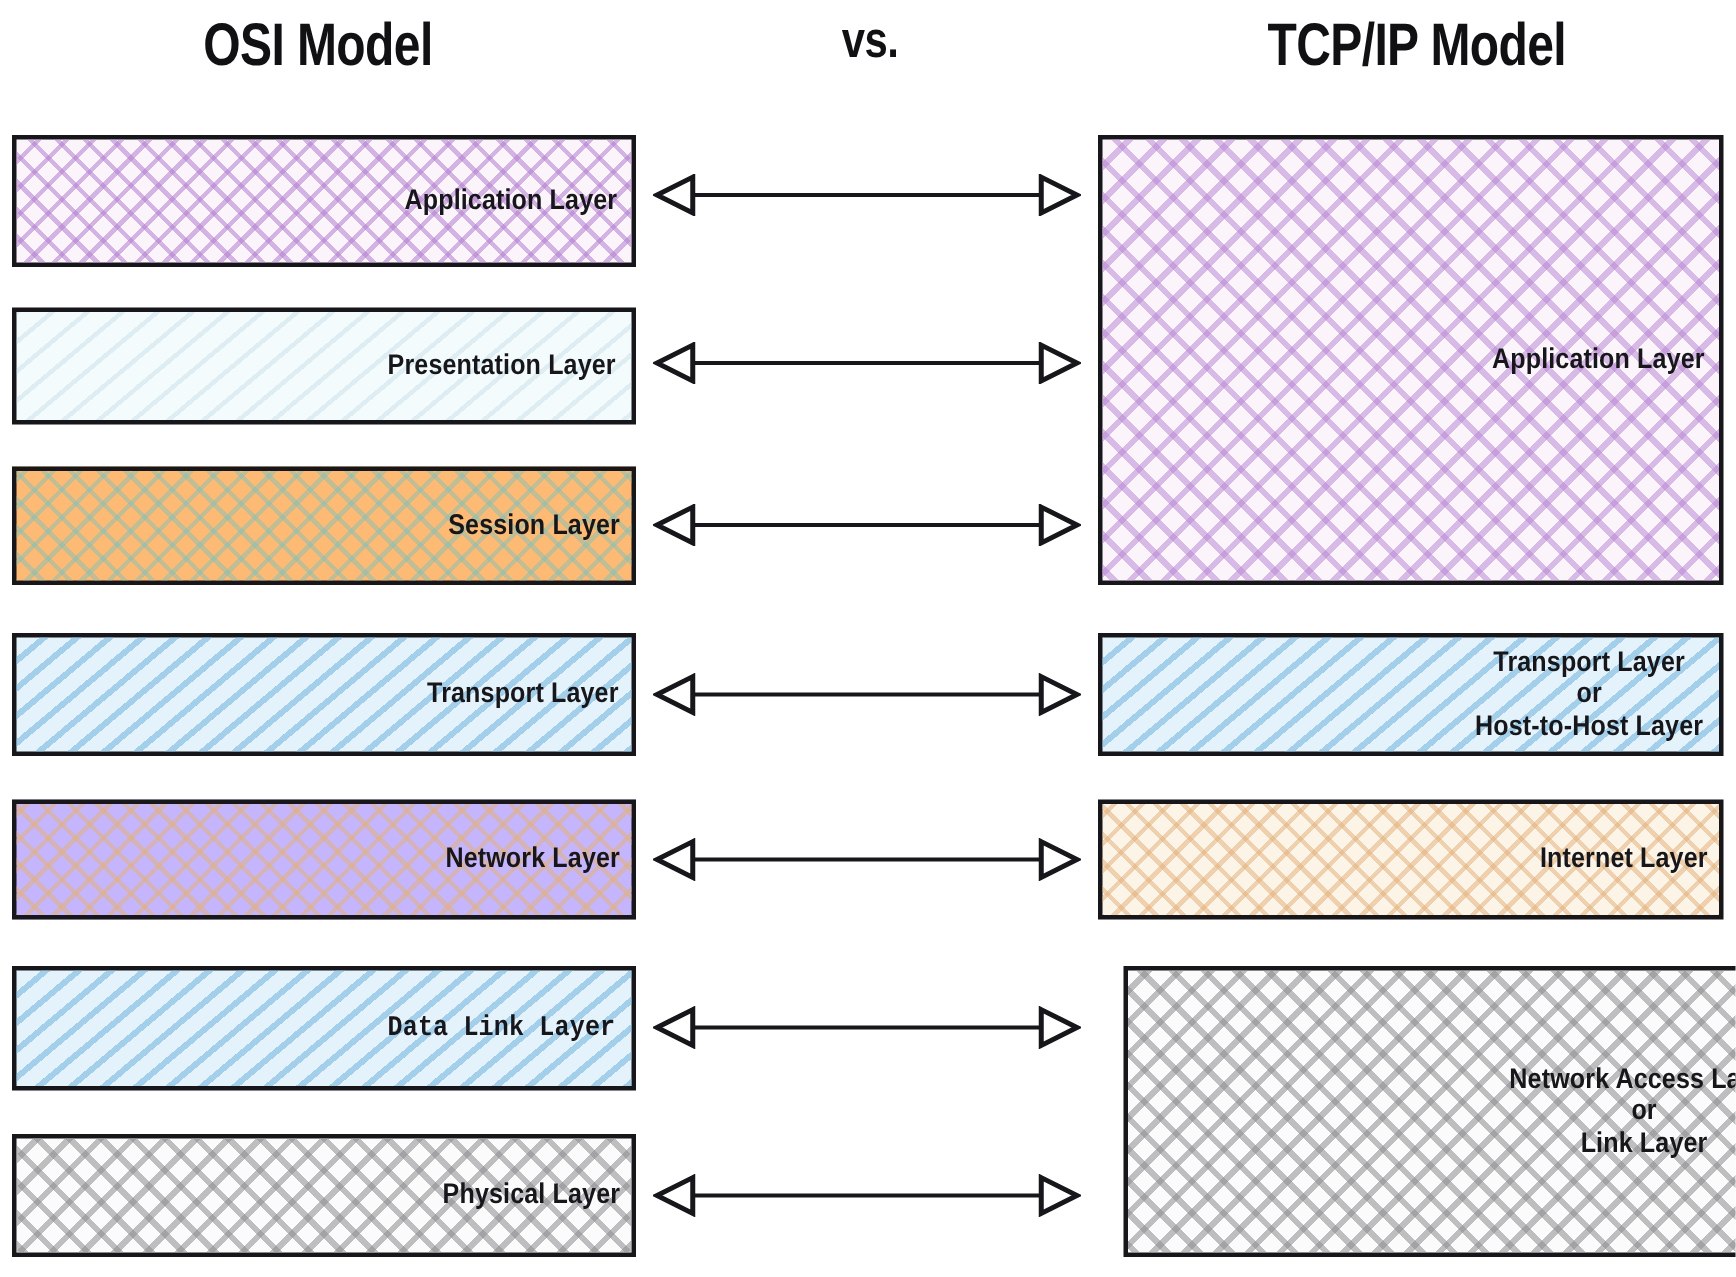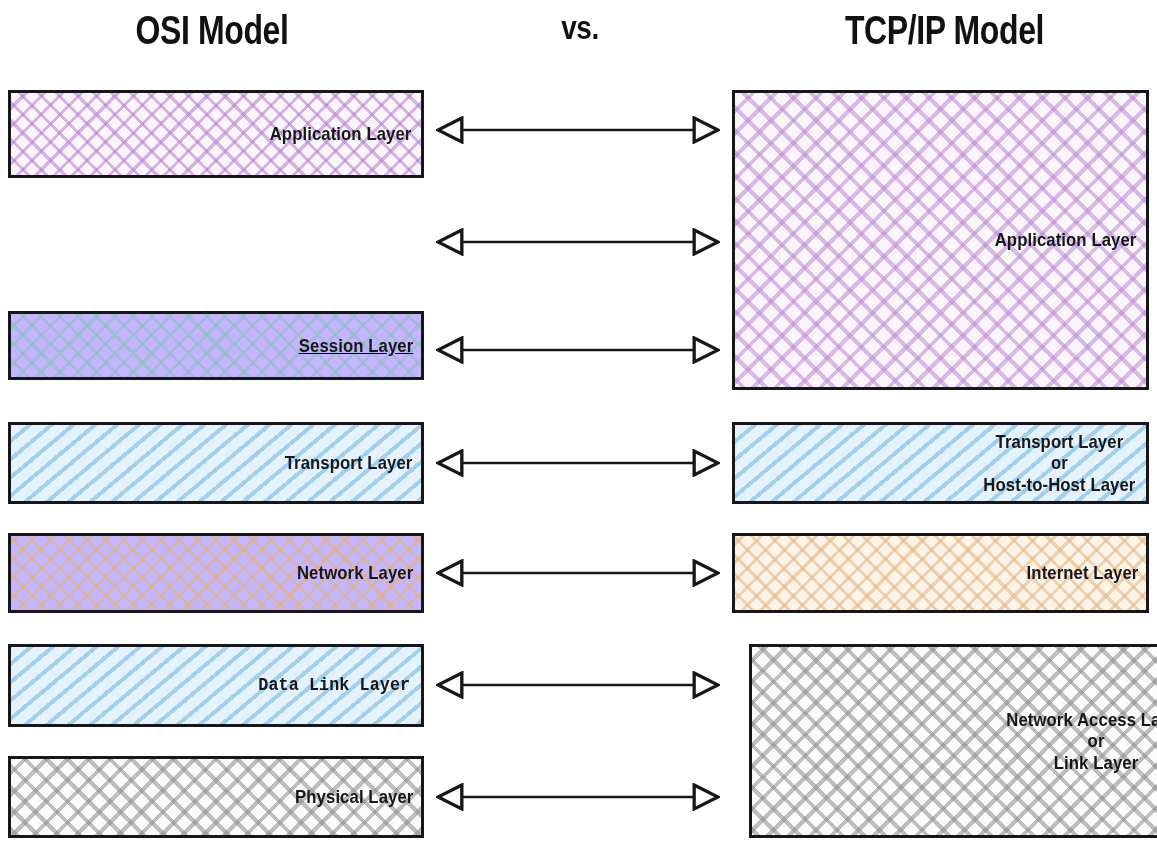--- a/index.html
+++ b/index.html
@@ -120,22 +120,26 @@
 
 <div class="title" id="title-tcp">TCP/IP Model</div>
 
 <div class="column" id="col-osi">
 
   <div class="layer-box" style="left:0px; top:90px; width:416px; height:88px; background:#fbf4fa;">
     <div class="hatch hx-purple"></div>
     <div class="layer-label">Application Layer</div>
   </div>
 
-
-  <div class="layer-box" style="left:0px; top:311px; width:416px; height:69px; background:#c4b5fd;text-decoration:underline;">
+  <div class="layer-box" style="left:0px; top:205px; width:416px; height:78px; background:#f4fbfd;">
+    <div class="hatch hd-paleblue"></div>
+    <div class="layer-label">Presentation Layer</div>
+  </div>
+
+  <div class="layer-box" style="left:0px; top:311px; width:416px; height:79px; background:#fdba74;">
     <div class="hatch hx-teal"></div>
     <div class="layer-label">Session Layer</div>
   </div>
 
   <div class="layer-box" style="left:0px; top:422px; width:416px; height:82px; background:#e4f3fb;">
     <div class="hatch hd-blue"></div>
     <div class="layer-label">Transport Layer</div>
   </div>
 
   <div class="layer-box" style="left:0px; top:533px; width:416px; height:80px; background:#c4b5fd;">

